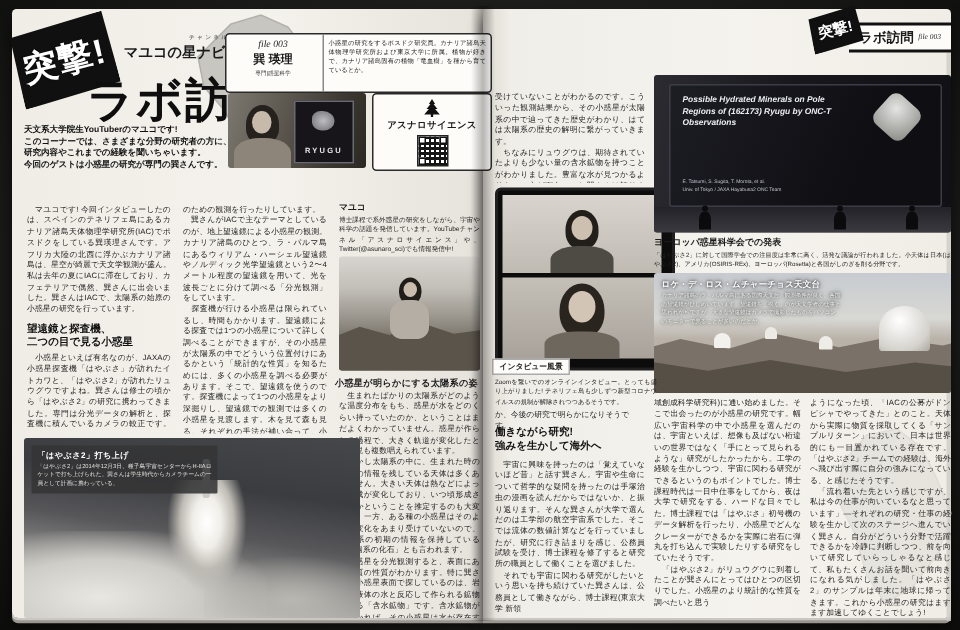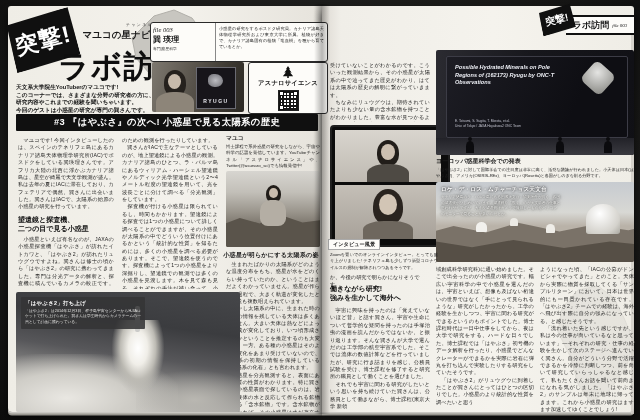--- a/index.html
+++ b/index.html
@@ -32,21 +32,21 @@
   .flag-big{left:2px;top:8px;width:66px;height:52px;font-size:23px;transform:rotate(-14deg);
     clip-path:polygon(2% 6%,98% 0,100% 94%,0 100%);letter-spacing:1px;}
   .channel-name{left:64px;top:23px;width:100px;font-size:9.5px;font-weight:900;text-align:center;z-index:3;}
   .channel-ruby{left:118px;top:16px;font-size:3.8px;letter-spacing:1.5px;z-index:3;color:#333;}
   .main-title{left:50px;top:40px;width:130px;font-size:31px;font-weight:900;letter-spacing:1px;z-index:3;
     font-family:"DejaVu Sans",sans-serif;color:#0e0e0e;}
   .intro{left:8px;top:78px;width:142px;font-size:5.7px;font-weight:bold;line-height:1.32;z-index:3;color:#111;}
   .map-svg{z-index:1;}
   .info-strip{left:142px;top:16px;width:176px;height:38px;background:#fdfcf9;border:1px solid #2a2a2a;
     border-radius:3px;z-index:4;display:flex;}
-  .info-left{width:58px;border-right:1px solid #888;padding:3px 4px 0 2px;text-align:left;}
+  .info-left{width:58px;border-right:1px solid #888;padding:3px 4px 0 2px;text-align:center;}
   .file-no{font-size:6.5px;font-style:italic;font-family:"Liberation Serif",serif;color:#222;}
   .guest-name{font-size:8px;font-weight:900;margin-top:1px;}
   .guest-spec{font-size:3.8px;margin-top:1px;color:#333;}
   .info-profile{flex:1;padding:2.5px 3px;font-size:4.2px;line-height:1.5;color:#222;}
   .photo-tatsumi{left:144px;top:56px;width:92px;height:50px;z-index:4;border-radius:2px;
     background:linear-gradient(105deg,#7d786f 0%,#5b564e 40%,#3c3831 75%,#2b2823 100%);overflow:hidden;}
   .poster{position:absolute;right:8px;top:5px;width:38px;height:40px;background:#17151a;border:1px solid #6a6a72;}
   .poster-rock{position:absolute;left:11px;top:6px;width:15px;height:13px;background:radial-gradient(#bdbdc2,#6c6c72);border-radius:40% 55% 50% 45%;}
   .poster-text{position:absolute;left:0;bottom:4px;width:100%;text-align:center;color:#e8e8ee;font-size:5px;letter-spacing:1.5px;font-weight:bold;}
   .ht-hair{position:absolute;left:12px;top:8px;width:22px;height:26px;background:#25211d;border-radius:50% 50% 40% 40%;}
@@ -198,23 +198,20 @@
   <div class="abs logo-box">
     <div class="tree"></div>
     <div class="brand-name">アスナロサイエンス</div>
     <div class="qr">
         <i class="tl"></i>
         <i class="tr"></i>
         <i class="bl"></i>
       </div>
   </div>
 
-  <div class="abs section-bar">
-    <span>#3 『はやぶさ』の次へ! 小惑星で見る太陽系の歴史</span>
-  </div>
 
   <div class="abs colL1 clip">
     <div class="body-text just ml">　マユコです! 今回インタビューしたのは、スペインのテネリフェ島にあるカナリア諸島天体物理学研究所(IAC)でポスドクをしている巽瑛理さんです。アフリカ大陸の北西に浮かぶカナリア諸島は、星空が綺麗で天文学観測が盛ん。私は去年の夏にIACに滞在しており、カフェテリアで偶然、巽さんに出会いました。巽さんはIACで、太陽系の始原の小惑星の研究を行っています。</div>
     <div class="subhead ml" style="margin:4px 0 3px 0;">望遠鏡と探査機、
 二つの目で見る小惑星</div>
     <div class="body-text just ml">　小惑星といえば有名なのが、JAXAの小惑星探査機「はやぶさ」が訪れたイトカワと、「はやぶさ2」が訪れたリュウグウですよね。巽さんは修士の頃から「はやぶさ2」の研究に携わってきました。専門は分光データの解析と、探査機に積んでいるカメラの較正です。現在は、打ち上げから5年以上が経ち劣化も進んでいる「はやぶさ2」のカメラの性能をチェックしたり、</div>
   </div>
 
   <div class="abs colL2 clip body-text just ml">のための観測を行ったりしています。
 　巽さんがIACで主なテーマとしているのが、地上望遠鏡による小惑星の観測。カナリア諸島のひとつ、ラ・パルマ島にあるウィリアム・ハーシェル望遠鏡やノルディック光学望遠鏡という2〜4メートル程度の望遠鏡を用いて、光を波長ごとに分けて調べる「分光観測」をしています。

